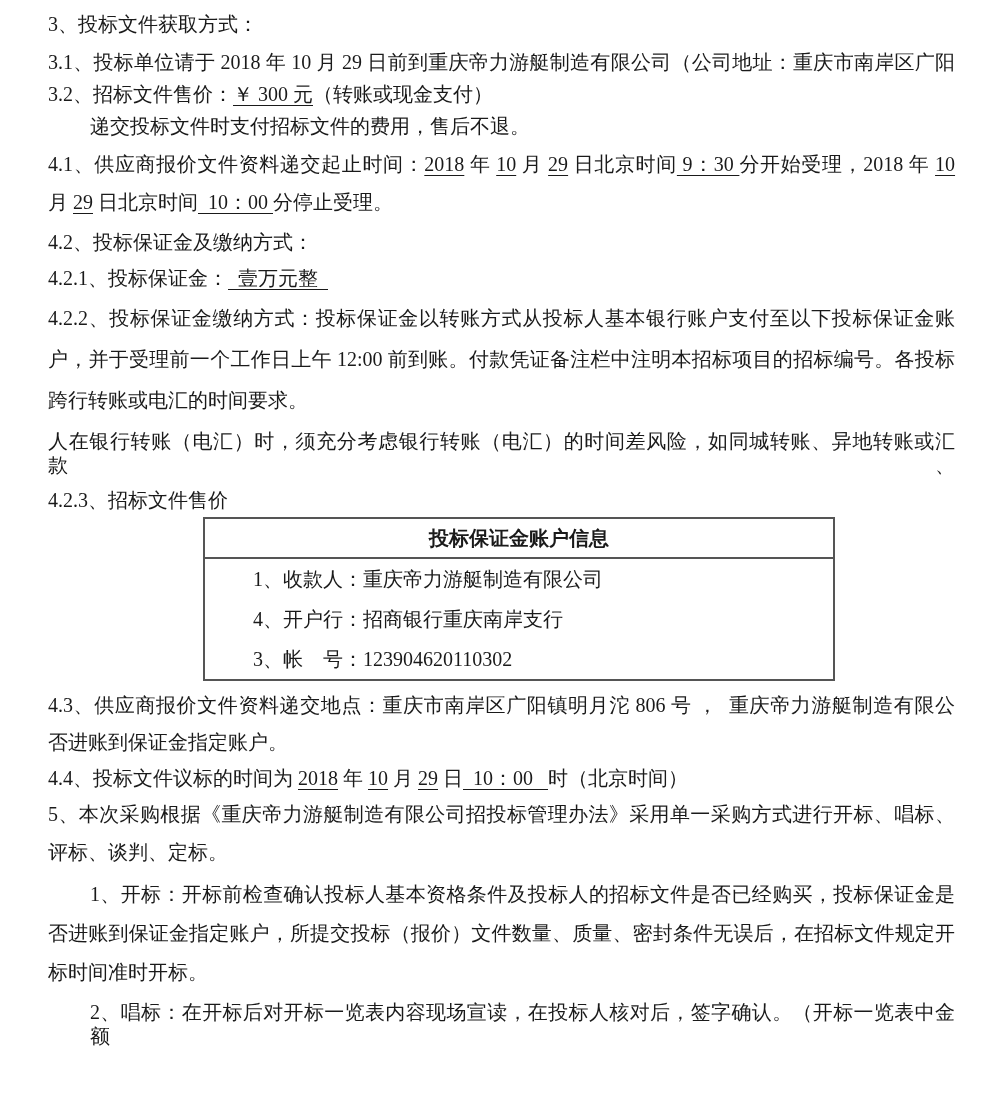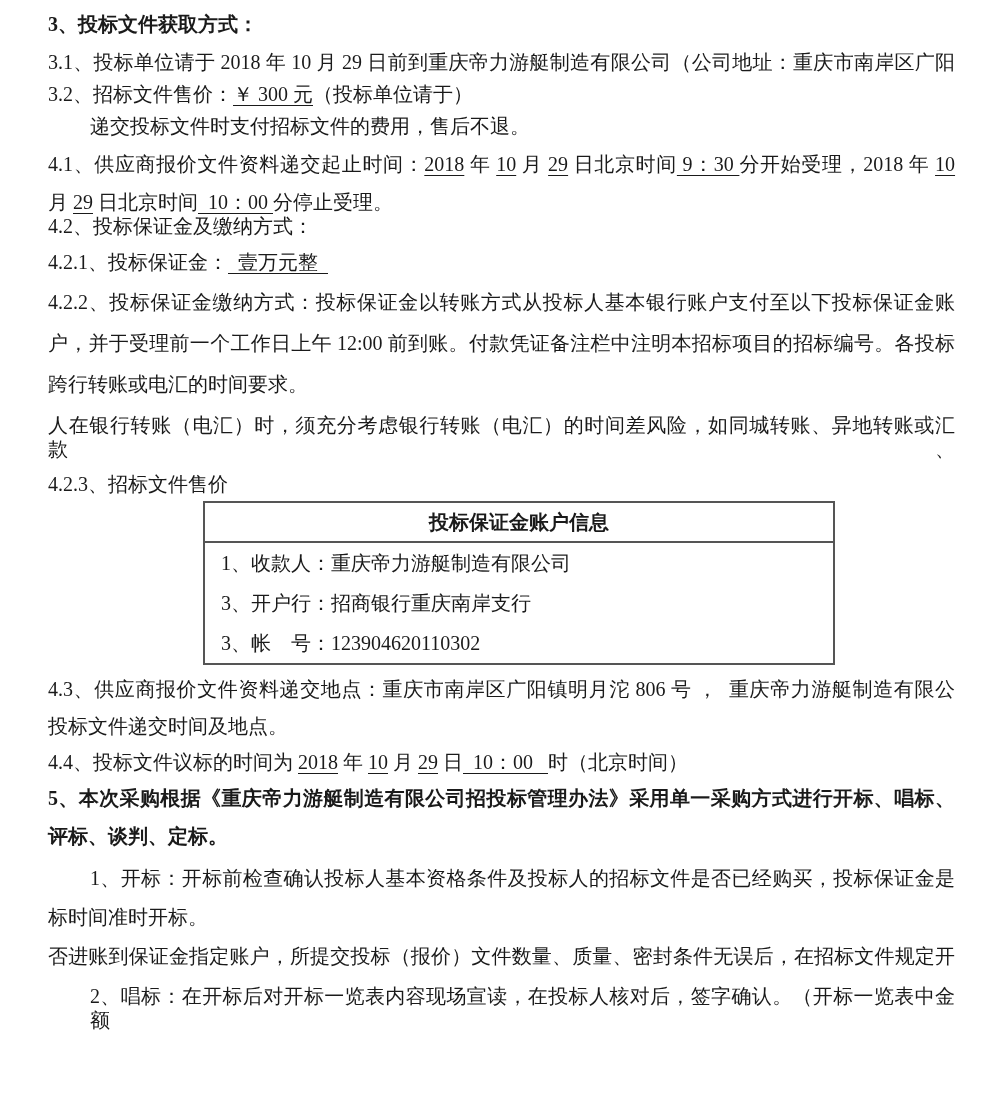--- a/index.html
+++ b/index.html
@@ -4,79 +4,79 @@
 <title>Document</title>
 <style>
   html,body{margin:0;padding:0;background:#ffffff;}
   body{
     width:1000px;height:1110px;overflow:hidden;
     font-family:"Liberation Serif","DejaVu Serif",serif;
     font-size:20px;color:#1a1a1a;
   }
   .page{padding:0 45px 0 48px;}
   .ln{line-height:24px;white-space:nowrap;}
-  .bold{font-weight:700;}
+  .bold{font-weight:400;}
   .fill{text-align:justify;text-align-last:justify;white-space:normal;}
   .indent{padding-left:42px;}
   .u{text-decoration:underline;text-decoration-thickness:1px;text-underline-offset:4px;white-space:pre;}
   .deposit-table{
     margin-left:155px;width:632px;
     border:2px solid #555;box-sizing:border-box;
   }
   .deposit-table .t-head{
     height:38px;line-height:38px;text-align:center;font-weight:700;
     border-bottom:2px solid #555;
   }
   .deposit-table .t-row{
-    height:40px;line-height:40px;padding-left:16px;white-space:nowrap;
+    height:40px;line-height:40px;padding-left:16px;white-space:nowrap;margin-left:32px;
   }
   .deposit-table .t-row:first-of-type{padding-top:4px;}
 </style>
 </head>
 <body>
 
 <div class="page">
 
   <div class="ln bold" style="margin-top:12px">3、投标文件获取方式：</div>
 
   <div class="ln fill" style="margin-top:14px">3.1、投标单位请于 2018 年 10 月 29 日前到重庆帝力游艇制造有限公司（公司地址：重庆市南岸区广阳</div>
 
-  <div class="ln" style="margin-top:8px"><span>3.2、招标文件售价：</span><span class="u">￥&nbsp;300&nbsp;元</span><span>（投标单位请于）</span></div>
+  <div class="ln" style="margin-top:8px"><span>3.2、招标文件售价：</span><span class="u">￥&nbsp;300&nbsp;元</span><span>（转账或现金支付）</span></div>
 
   <div class="ln indent" style="margin-top:8px">递交投标文件时支付招标文件的费用，售后不退。</div>
 
 
   <div class="ln fill" style="margin-top:14px"><span>4.1、供应商报价文件资料递交起止时间：</span><span class="u">2018</span><span> 年 </span><span class="u">10</span><span> 月 </span><span class="u">29</span><span> 日北京时间</span><span class="u">&nbsp;9：30&nbsp;</span><span>分开始受理，2018 年 </span><span class="u">10</span></div>
   <div class="ln" style="margin-top:14px"><span>月 </span><span class="u">29</span><span> 日北京时间</span><span class="u">&nbsp;&nbsp;10：00&nbsp;</span><span>分停止受理。</span></div>
 
-  <div class="ln" style="">4.2、投标保证金及缴纳方式：</div>
+  <div class="ln" style="margin-top:16px">4.2、投标保证金及缴纳方式：</div>
 
   <div class="ln" style="margin-top:12px"><span>4.2.1、投标保证金：</span><span class="u">&nbsp;&nbsp;壹万元整&nbsp;&nbsp;</span></div>
 
   <div class="ln fill" style="margin-top:16px">4.2.2、投标保证金缴纳方式：投标保证金以转账方式从投标人基本银行账户支付至以下投标保证金账</div>
   <div class="ln fill" style="margin-top:17px">户，并于受理前一个工作日上午 12:00 前到账。付款凭证备注栏中注明本招标项目的招标编号。各投标</div>
   <div class="ln" style="margin-top:17px">跨行转账或电汇的时间要求。</div>
   <div class="ln fill" style="margin-top:17px">人在银行转账（电汇）时，须充分考虑银行转账（电汇）的时间差风险，如同城转账、异地转账或汇款、</div>
 
   <div class="ln" style="margin-top:11px">4.2.3、招标文件售价</div>
 
   <div class="deposit-table" style="margin-top:5px">
     <div class="t-head">投标保证金账户信息</div>
     <div class="t-row">1、收款人：重庆帝力游艇制造有限公司</div>
-    <div class="t-row">3、开户行：招商银行重庆南岸支行</div>
+    <div class="t-row">4、开户行：招商银行重庆南岸支行</div>
     <div class="t-row">3、帐　号：123904620110302</div>
   </div>
 
   <div class="ln fill" style="margin-top:12px">4.3、供应商报价文件资料递交地点：重庆市南岸区广阳镇明月沱 806 号 ，&nbsp; 重庆帝力游艇制造有限公</div>
-  <div class="ln" style="margin-top:13px">投标文件递交时间及地点。</div>
+  <div class="ln" style="margin-top:13px">否进账到保证金指定账户。</div>
 
   <div class="ln" style="margin-top:12px"><span>4.4、投标文件议标的时间为 </span><span class="u">2018</span><span> 年 </span><span class="u">10</span><span> 月 </span><span class="u">29</span><span> 日</span><span class="u">&nbsp;&nbsp;10：00&nbsp;&nbsp;&nbsp;</span><span>时（北京时间）</span></div>
 
   <div class="ln bold fill" style="margin-top:12px">5、本次采购根据《重庆帝力游艇制造有限公司招投标管理办法》采用单一采购方式进行开标、唱标、</div>
   <div class="ln bold" style="margin-top:14px">评标、谈判、定标。</div>
 
   <div class="ln fill indent" style="margin-top:18px">1、开标：开标前检查确认投标人基本资格条件及投标人的招标文件是否已经购买，投标保证金是</div>
+  <div class="ln fill" style="margin-top:15px">否进账到保证金指定账户，所提交投标（报价）文件数量、质量、密封条件无误后，在招标文件规定开</div>
   <div class="ln" style="margin-top:15px">标时间准时开标。</div>
-  <div class="ln fill" style="margin-top:15px">否进账到保证金指定账户，所提交投标（报价）文件数量、质量、密封条件无误后，在招标文件规定开</div>
 
   <div class="ln fill indent" style="margin-top:16px">2、唱标：在开标后对开标一览表内容现场宣读，在投标人核对后，签字确认。（开标一览表中金额</div>
 
 </div>
 
 </body></html>

